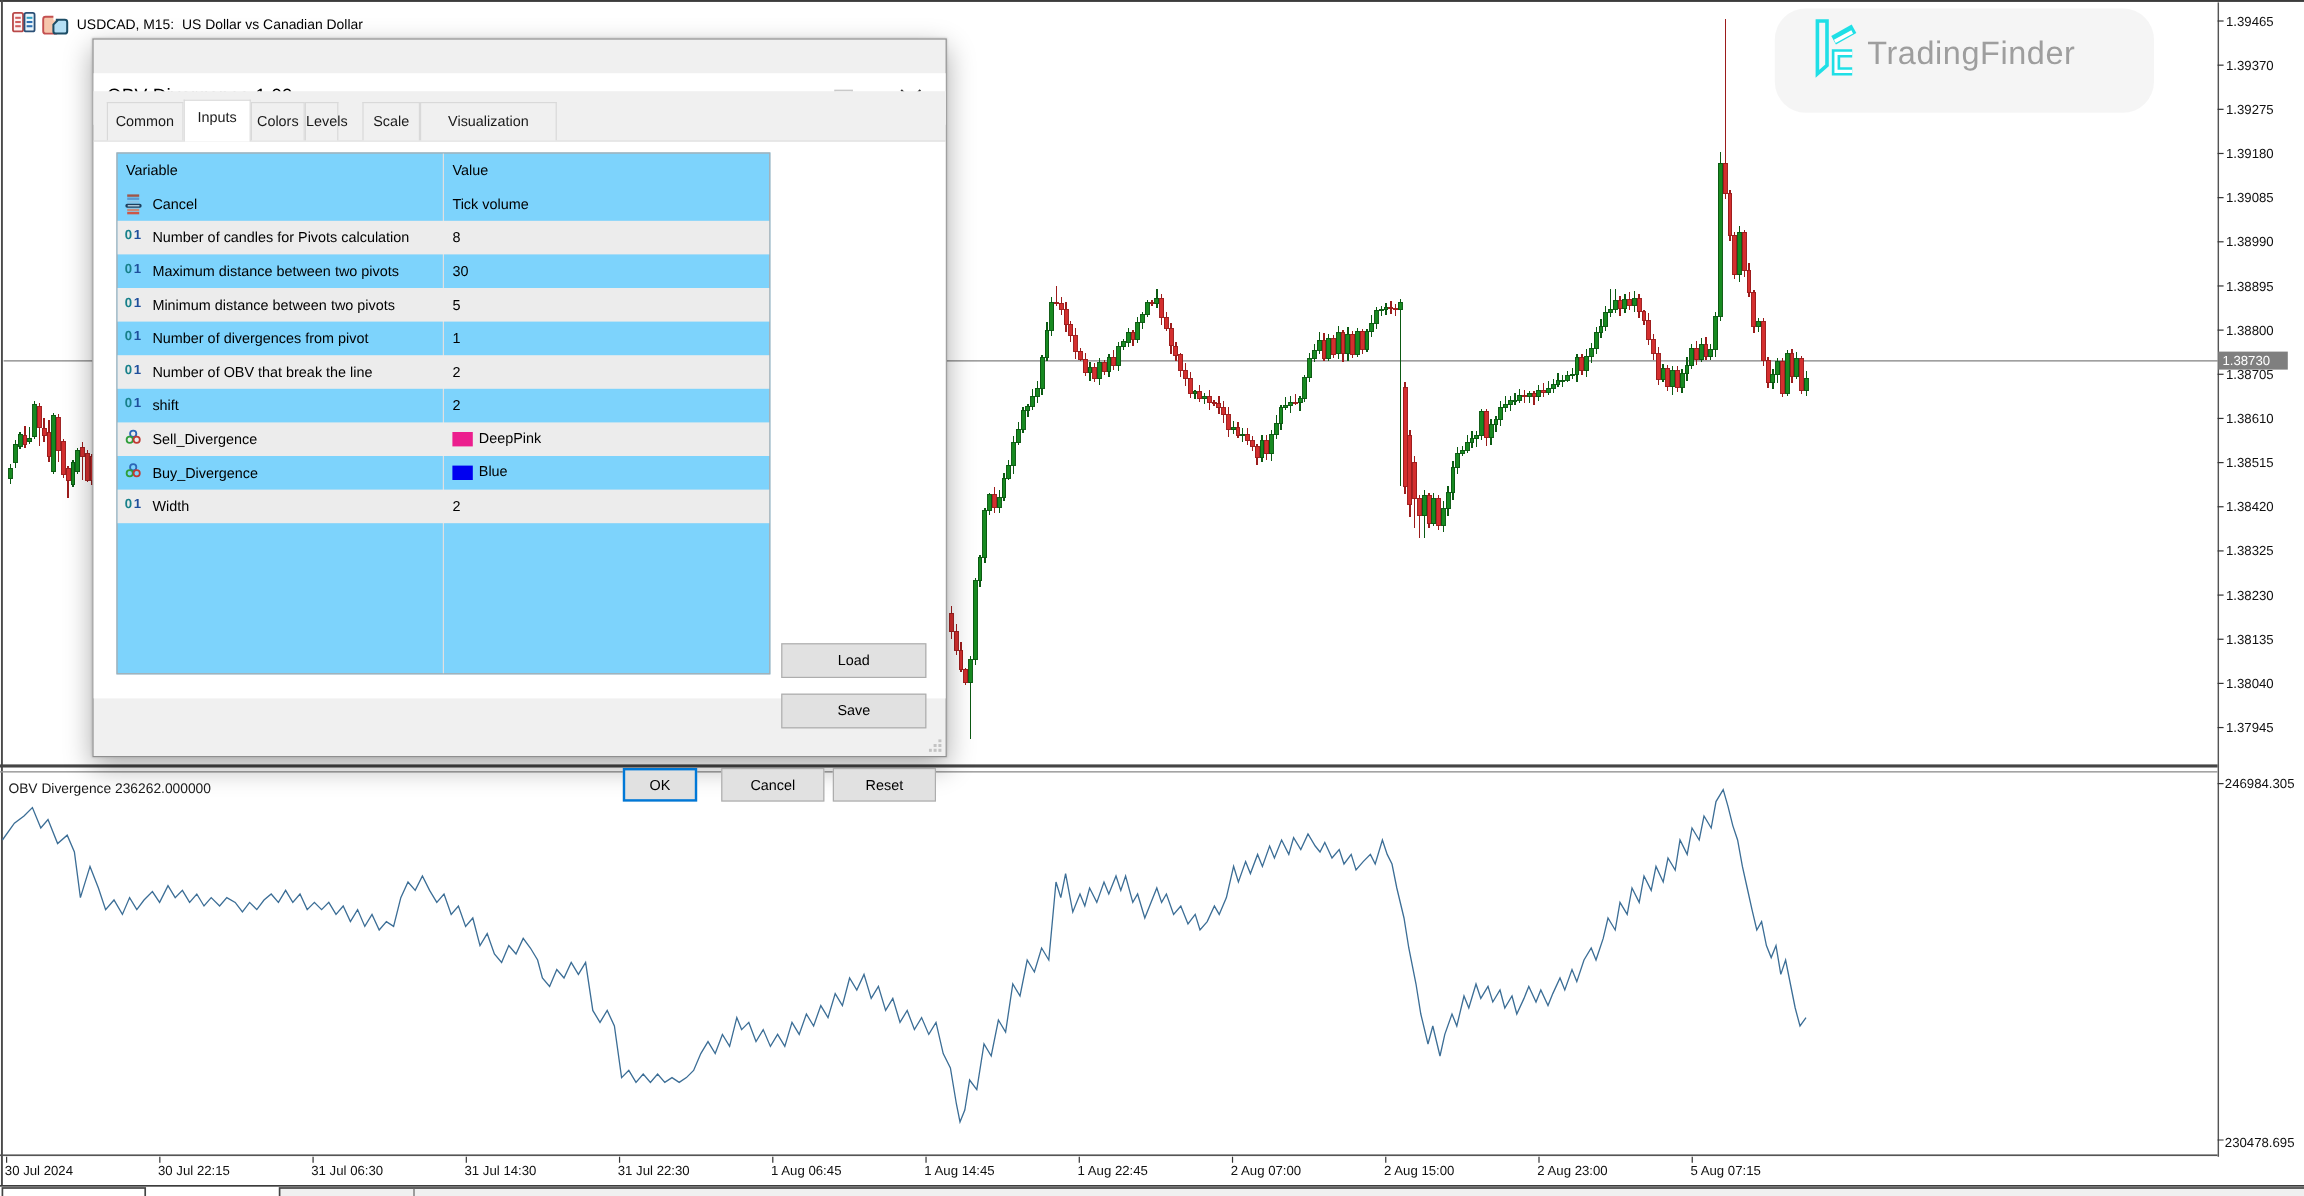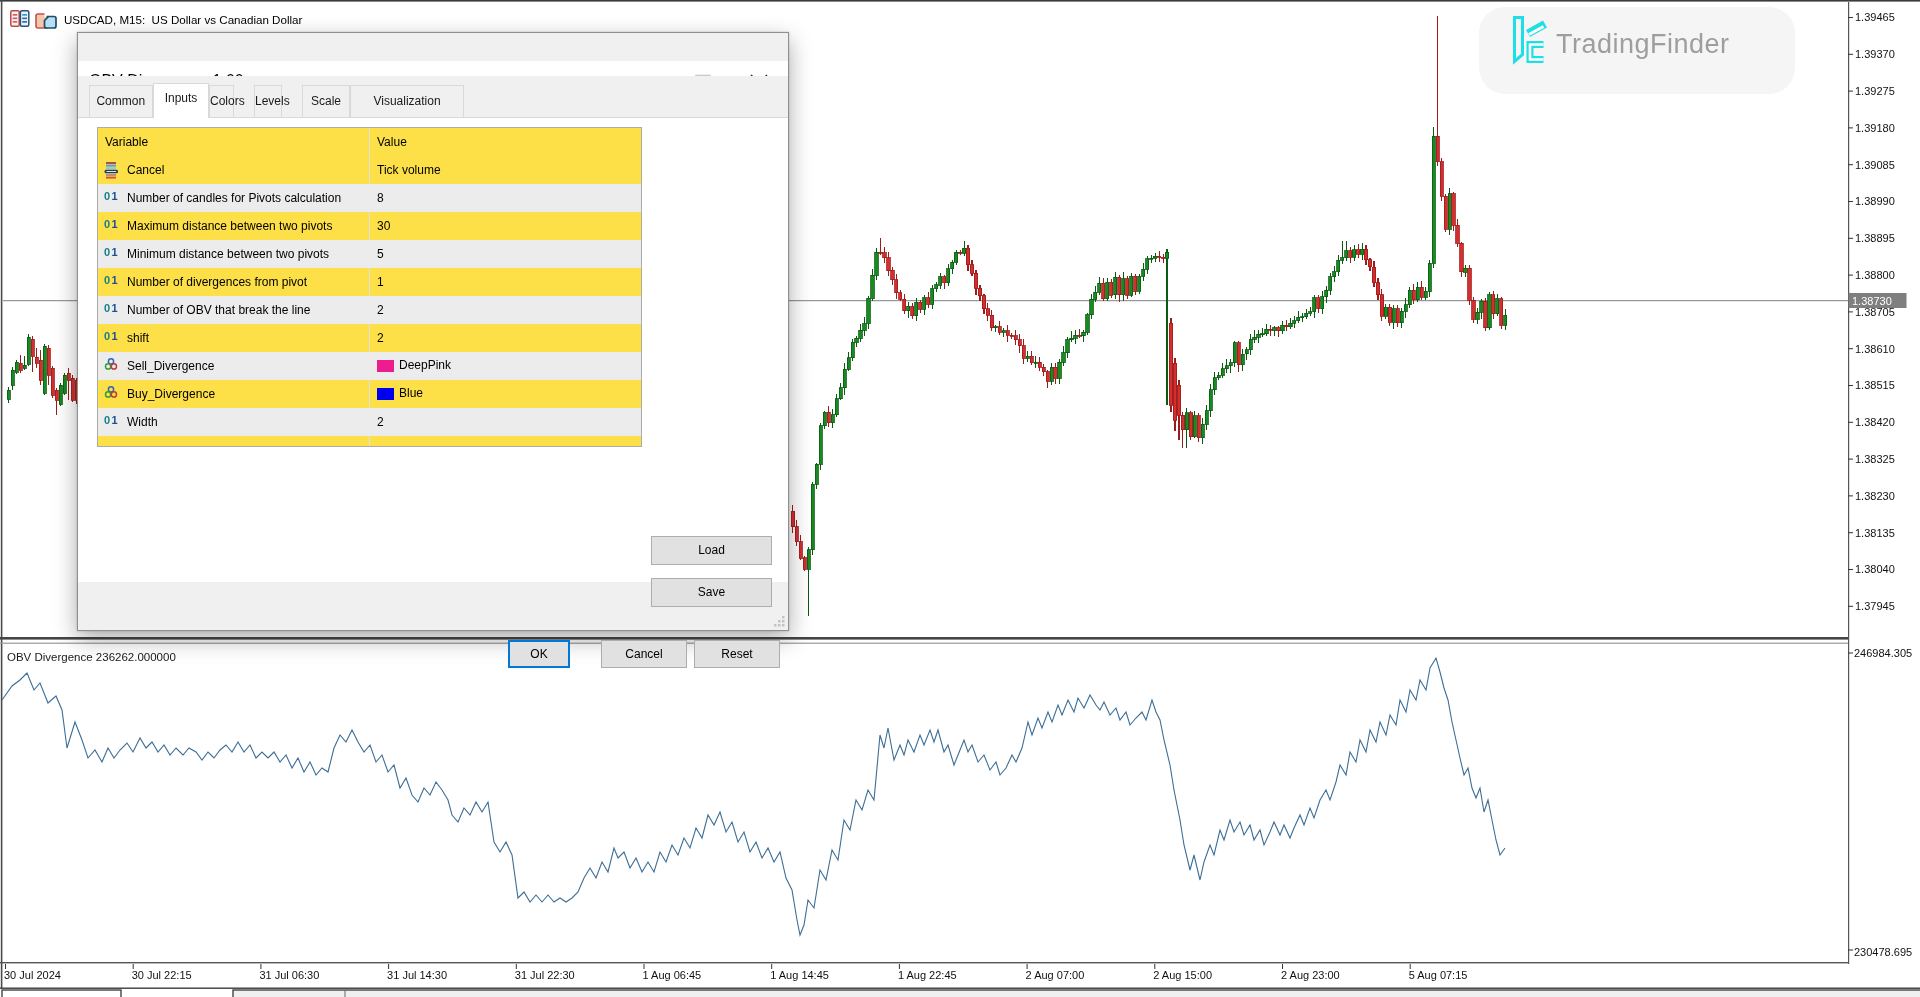--- a/index.html
+++ b/index.html
@@ -9,22 +9,22 @@
 #ttl { position:absolute; left:0; top:0; width:100%; height:43px; background:#fff;margin-top:28px; }
 #ttl .t { position:absolute; left:11px; top:11px; font-size:16px; color:#000; }
 .wbtn { position:absolute; top:0; width:44px; height:43px; }
 #tabstrip { position:absolute; left:0; top:43px; width:100%; height:41px; background:#f0f0f0; }
 #page { position:absolute; left:0; top:83.5px; width:100%; height:465px; background:#fff;
   border-top:1px solid #d9d9d9; }
 .tab { position:absolute; top:52px; height:31.5px; background:#f0f0f0;
   border:1px solid #d9d9d9; border-bottom:none; text-align:center; font-size:12px;
   line-height:30px; color:#1a1a1a; z-index:5; }
 .tab.active { top:49.5px; height:35px; background:#fff; z-index:6; line-height:28px; }
-#tbl { position:absolute; left:19px; top:94px; width:545px; height:320px;
-  background:#fde047; border:1px solid #ababab; }
+#tbl { position:absolute; left:19px; top:94px; width:545px; height:435px;
+  background:#7dd3fc; border:1px solid #ababab; }
 #tbl .vline { position:absolute; left:271px; top:0; width:1px; height:100%; background:#e0e0e0; }
 #tbl .hdr { position:absolute; left:0; top:0; width:100%; height:28px; font-size:12px; color:#000; }
 #tbl .hdr .h1 { position:absolute; left:7px; top:7px; }
 #tbl .hdr .h2 { position:absolute; left:279px; top:7px; }
 .row { position:relative; width:100%; height:28px; font-size:12px; color:#000; }
 #rows { position:absolute; left:0; top:28px; width:100%; }
 .ric { position:absolute; left:6px; top:5px; }
 .rname { position:absolute; left:29px; top:7px; }
 .rval { position:absolute; left:279px; top:7px; }
 .sw { display:inline-block; width:17px; height:12px; margin-right:5px; vertical-align:-2px; }
@@ -558,21 +558,21 @@
         <rect x="15" y="14.5" width="14" height="14" fill="none" stroke="#c9c9c9" stroke-width="1.6"></rect>
       </svg>
     <svg class="wbtn" style="left:659px" width="44" height="43">
         <path d="M14 14 L30 30 M30 14 L14 30" stroke="#333" stroke-width="1.6"></path>
       </svg>
   </div>
   <div id="tabstrip"></div>
   <div id="page"></div>
   <div class="tab" style="left:10.5px;width:64.5px">Common</div>
     <div class="tab active" style="left:75px;width:56px">Inputs</div>
-    <div class="tab" style="left:131px;width:25px">Colors</div>
+    <div class="tab" style="left:131px;width:45px">Colors</div>
     <div class="tab" style="left:176px;width:28px">Levels</div>
     <div class="tab" style="left:224px;width:48px">Scale</div>
     <div class="tab" style="left:272px;width:114px">Visualization</div>
   <div id="tbl">
     <div class="vline"></div>
     <div class="hdr">
         <span class="h1">Variable</span>
         <span class="h2">Value</span>
       </div>
     <div id="rows">
@@ -660,21 +660,21 @@
               <text x="0" y="10.5" style="font:bold 11px 'Liberation Sans',sans-serif;fill:#17808a">0</text>
               <text x="7.5" y="10.5" style="font:bold 11px 'Liberation Sans',sans-serif;fill:#1f4e9c">1</text>
             </svg></span>
           <span class="rname">Width</span>
           <span class="rval"><span class="vt2">2</span></span>
         </div>
       </div>
   </div>
   <div class="btn" style="left:573px;top:455px;width:121px;height:29px;line-height:27px">Load</div>
   <div class="btn" style="left:573px;top:497px;width:121px;height:29px;line-height:27px">Save</div>
-  <div class="btn" style="left:430px;top:559px;width:62px;height:28px;line-height:24px;border:2px solid #0078d7">OK</div>
+  <div class="btn" style="left:441px;top:559px;width:62px;height:28px;line-height:24px;border:2px solid #0078d7">OK</div>
   <div class="btn" style="left:523px;top:559px;width:86px;height:28px;line-height:26px">Cancel</div>
   <div class="btn" style="left:616px;top:559px;width:86px;height:28px;line-height:26px">Reset</div>
   <svg id="grip" width="11" height="11">
     <rect x="8" y="0" width="2.5" height="2.5" fill="#c3c3c3"></rect>
     <rect x="8" y="4" width="2.5" height="2.5" fill="#c3c3c3"></rect>
     <rect x="8" y="8" width="2.5" height="2.5" fill="#c3c3c3"></rect>
     <rect x="4" y="4" width="2.5" height="2.5" fill="#c3c3c3"></rect>
     <rect x="4" y="8" width="2.5" height="2.5" fill="#c3c3c3"></rect>
     <rect x="0" y="8" width="2.5" height="2.5" fill="#c3c3c3"></rect>
   </svg>

